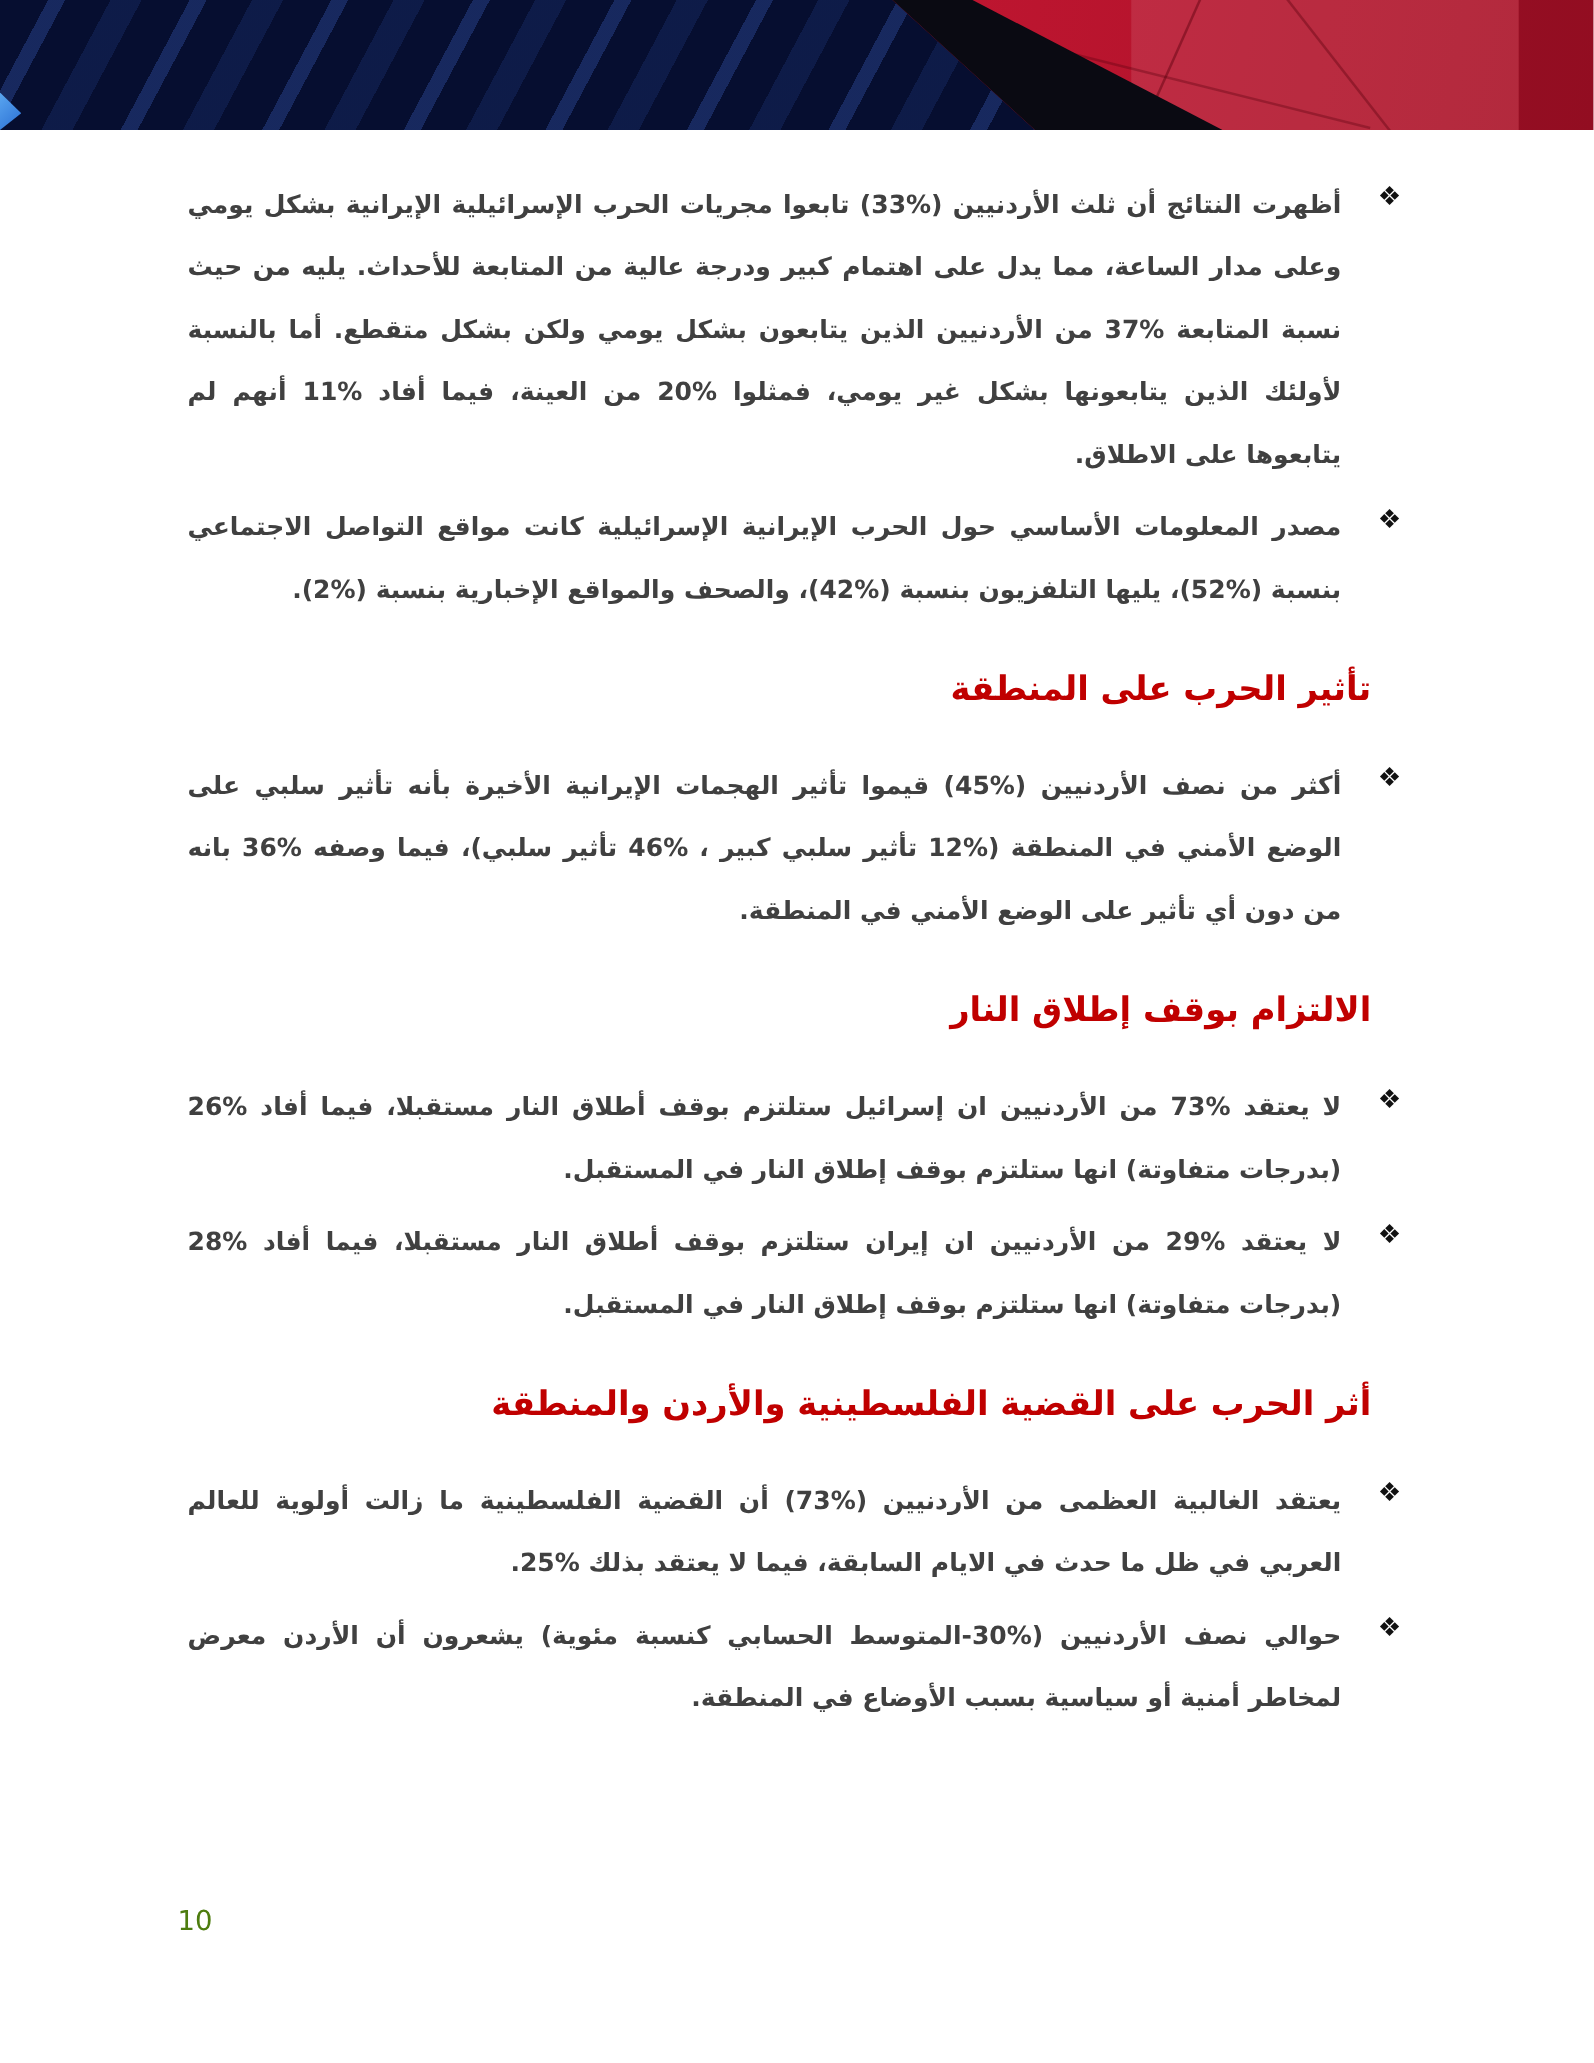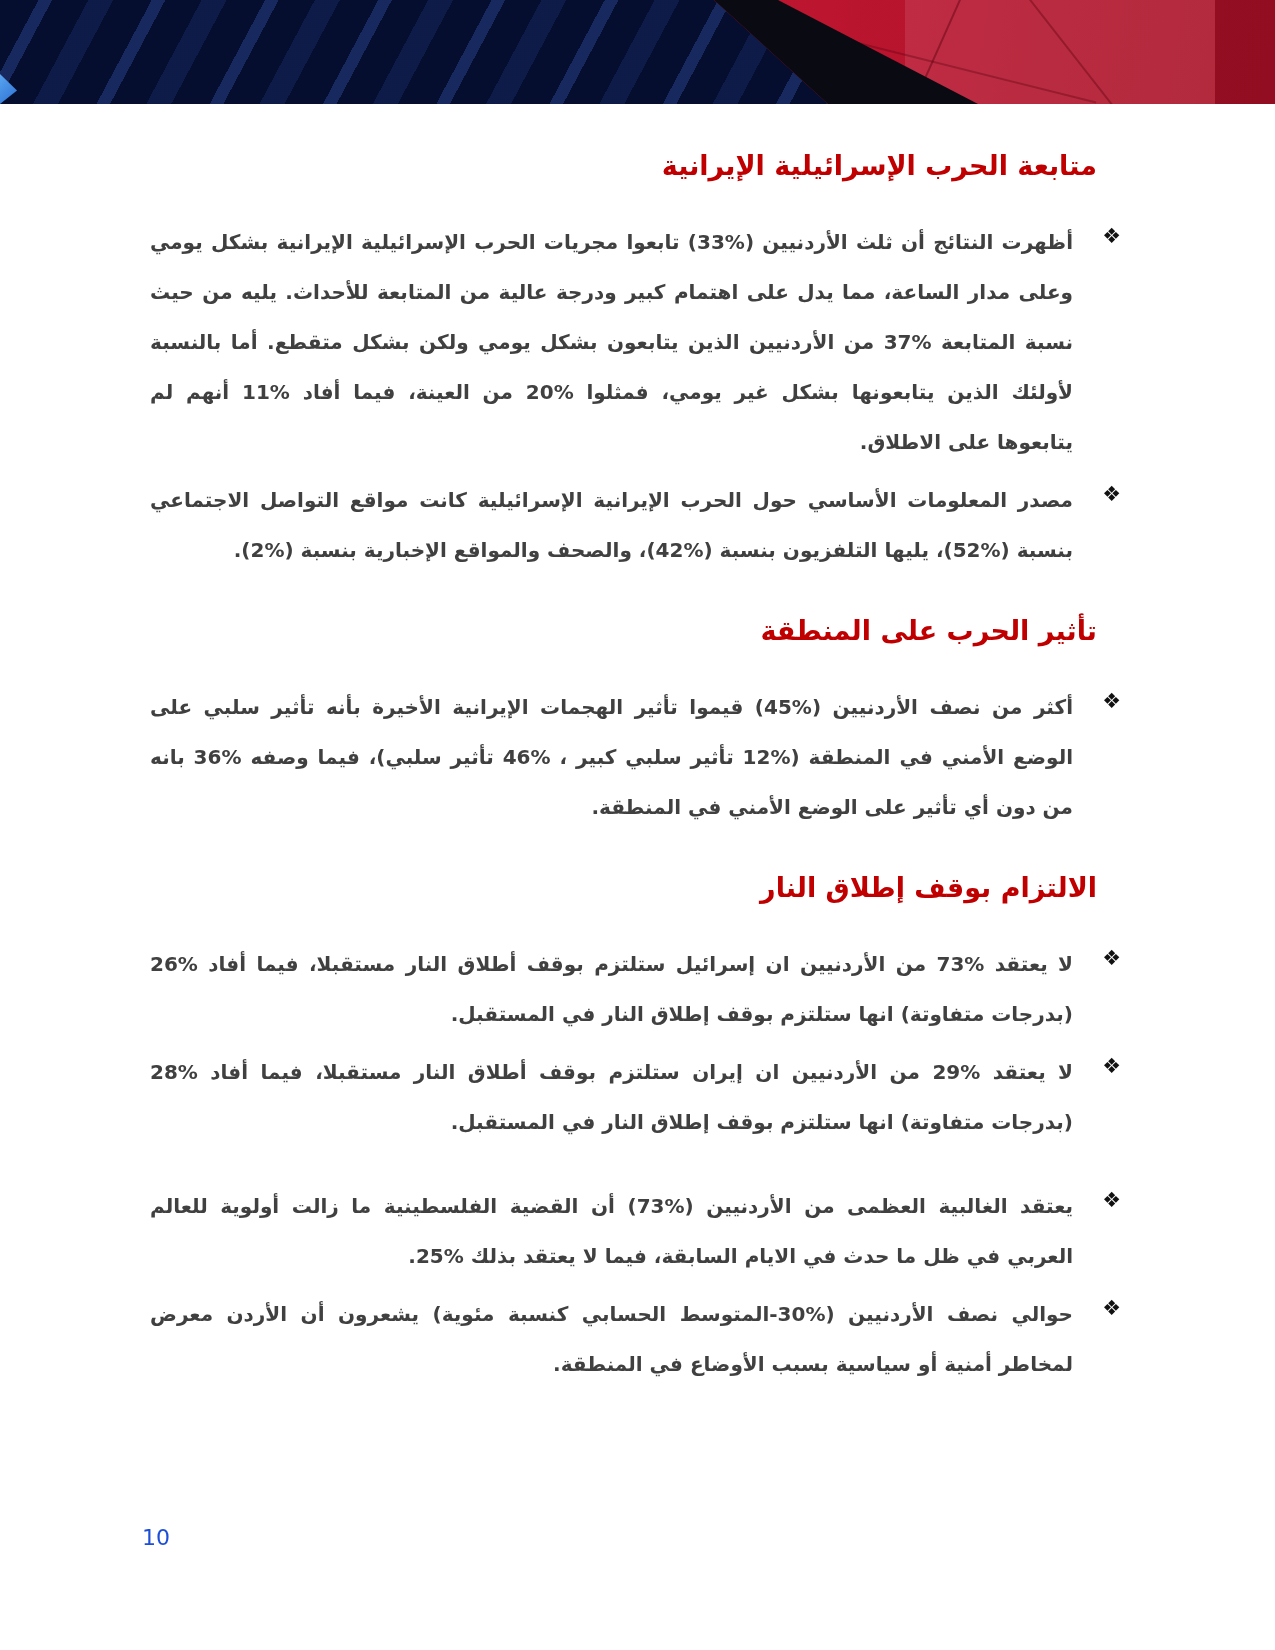--- a/index.html
+++ b/index.html
@@ -76,42 +76,41 @@
   .bullet .marker{
     position:absolute;right:14px;top:9px;
     font-size:21px;line-height:1;color:#111111;
   }
   .bullet p{
     margin:0;font-size:20px;font-weight:bold;line-height:50px;
     text-align:justify;text-align-last:right;color:#404040;
   }
   .page-number{
     position:absolute;left:142px;bottom:100px;
-    font-size:22px;color:#1d4ed8;direction:ltr;
+    font-size:22px;color:#4d7c0f;direction:ltr;
   }
 </style>
 </head>
 <body>
 
 <div class="page">
 
   <div class="banner">
     <div class="red-panel-light"></div>
     <div class="red-panel-dark"></div>
     <div class="crack1"></div>
     <div class="crack2"></div>
     <div class="crack3"></div>
     <div class="navy-shape"></div>
     <div class="black-wedge"></div>
     <div class="blue-triangle"></div>
   </div>
 
   <div class="content">
 
-    <h2 class="section-heading first">متابعة الحرب الإسرائيلية الإيرانية</h2>
     <div class="bullet">
       <span class="marker">❖</span>
       <p>أظهرت النتائج أن ثلث الأردنيين (%33) تابعوا مجريات الحرب الإسرائيلية الإيرانية بشكل يومي وعلى مدار الساعة، مما يدل على اهتمام كبير ودرجة عالية من المتابعة للأحداث. يليه من حيث نسبة المتابعة %37 من الأردنيين الذين يتابعون بشكل يومي ولكن بشكل متقطع. أما بالنسبة لأولئك الذين يتابعونها بشكل غير يومي، فمثلوا %20 من العينة، فيما أفاد %11 أنهم لم يتابعوها على الاطلاق.</p>
     </div>
     <div class="bullet follow">
       <span class="marker">❖</span>
       <p>مصدر المعلومات الأساسي حول الحرب الإيرانية الإسرائيلية كانت مواقع التواصل الاجتماعي بنسبة (%52)، يليها التلفزيون بنسبة (%42)، والصحف والمواقع الإخبارية بنسبة (%2).</p>
     </div>
 
     <h2 class="section-heading">تأثير الحرب على المنطقة</h2>
@@ -123,20 +122,21 @@
     <h2 class="section-heading">الالتزام بوقف إطلاق النار</h2>
     <div class="bullet">
       <span class="marker">❖</span>
       <p>لا يعتقد %73 من الأردنيين ان إسرائيل ستلتزم بوقف أطلاق النار مستقبلا، فيما أفاد %26 (بدرجات متفاوتة) انها ستلتزم بوقف إطلاق النار في المستقبل.</p>
     </div>
     <div class="bullet follow">
       <span class="marker">❖</span>
       <p>لا يعتقد %29 من الأردنيين ان إيران ستلتزم بوقف أطلاق النار مستقبلا، فيما أفاد %28 (بدرجات متفاوتة) انها ستلتزم بوقف إطلاق النار في المستقبل.</p>
     </div>
 
+    <h2 class="section-heading">أثر الحرب على القضية الفلسطينية والأردن والمنطقة</h2>
     <div class="bullet">
       <span class="marker">❖</span>
       <p>يعتقد الغالبية العظمى من الأردنيين (%73) أن القضية الفلسطينية ما زالت أولوية للعالم العربي في ظل ما حدث في الايام السابقة، فيما لا يعتقد بذلك %25.</p>
     </div>
     <div class="bullet follow">
       <span class="marker">❖</span>
       <p>حوالي نصف الأردنيين (%30-المتوسط الحسابي كنسبة مئوية) يشعرون أن الأردن معرض لمخاطر أمنية أو سياسية بسبب الأوضاع في المنطقة.</p>
     </div>
 
   </div>

